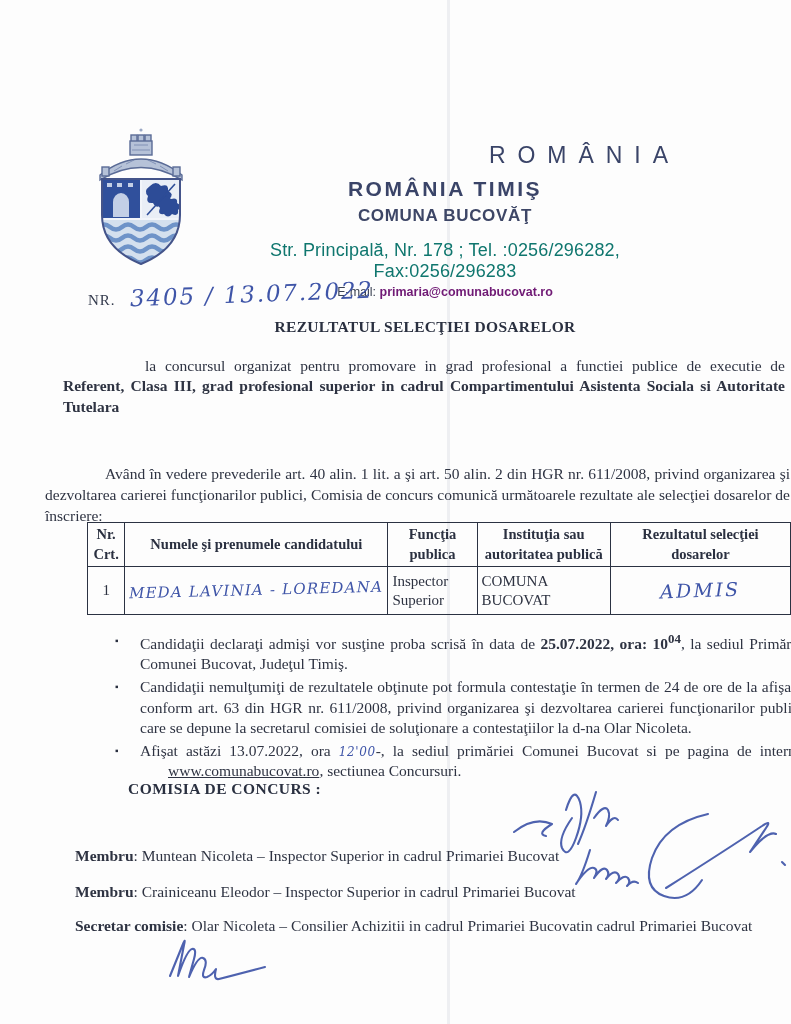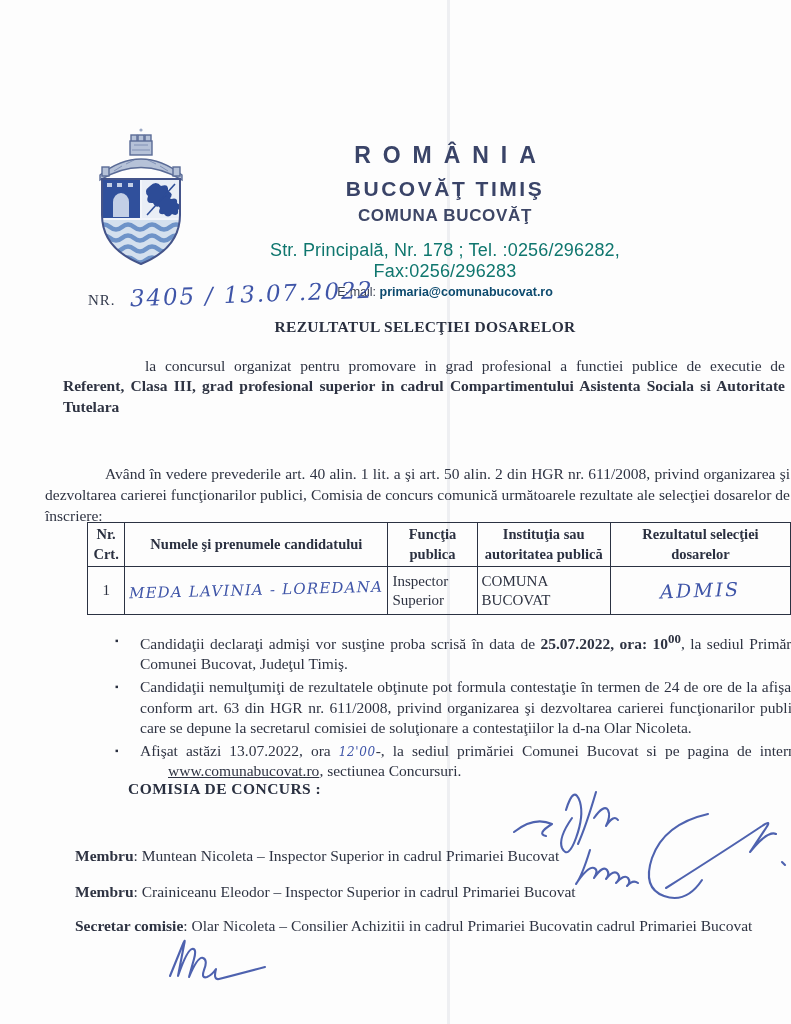--- a/index.html
+++ b/index.html
@@ -7,26 +7,26 @@
   #page{
     position:relative;width:791px;height:1024px;margin:0 auto;
     background:#fdfdfd;overflow:hidden;
     font-family:"Liberation Serif", serif;color:#2e3342;
   }
   .streak{position:absolute;left:447px;top:0;width:3px;height:1024px;background:rgba(185,192,204,0.22);}
   
   .emblem{position:absolute;left:88px;top:126px;width:106px;height:144px;}
   .hdr{position:absolute;left:210px;top:142px;width:470px;text-align:center;
        font-family:"Liberation Sans", sans-serif;color:#3a4468;}
-  .country{font-size:23px;font-weight:bold;letter-spacing:0.52em;text-indent:0.52em;}
+  .country{font-size:23px;font-weight:normal;letter-spacing:0.52em;text-indent:0.52em;text-align:right;}
   .county{font-size:21px;font-weight:800;letter-spacing:0.12em;margin-top:8px;}
   .commune{font-size:17px;font-weight:600;letter-spacing:0.04em;margin-top:5px;color:#3d4666;}
   .address{font-size:18px;margin-top:14px;color:#0f766e;letter-spacing:0.01em;}
   .emailline{font-size:12.5px;margin-top:3px;color:#3a4152;}
-  .emailline b{color:#0c4a6e;}
+  .emailline b{color:#701a75;}
   
   .ink{color:#3f55a8;font-style:italic;font-family:"DejaVu Serif", serif;}
   .nr-line{position:absolute;left:88px;top:284px;font-size:15px;letter-spacing:0.06em;color:#343b4d;}
   .nr-num{font-size:23px;letter-spacing:0.08em;display:inline-block;transform:rotate(-2deg);margin-left:10px;position:relative;top:-3px;}
   
   .title{position:absolute;left:60px;top:318px;width:730px;text-align:center;
          font-weight:bold;font-size:15.5px;letter-spacing:0.02em;color:#2a3040;}
   .subtitle{position:absolute;left:63px;top:340px;width:722px;text-align:justify;
             text-indent:82px;font-size:15.5px;line-height:1.33;}
   .para1{position:absolute;left:45px;top:447px;width:745px;text-align:justify;
@@ -114,21 +114,21 @@
         <path d="M10 133 q6 -5 12 0 t12 0 t12 0 t12 0 t12 0 t12 0 t12 0"></path>
       </g>
       <line x1="53" y1="52" x2="53" y2="92" stroke="#f2f5fa" stroke-width="2"></line>
       <line x1="14" y1="92" x2="92" y2="92" stroke="#f2f5fa" stroke-width="2"></line>
     </g>
     <path d="M14 52 h78 v36 q0 33 -39 49 q-39 -16 -39 -49 Z" fill="none" stroke="#44548a" stroke-width="2"></path>
   </svg>
 
   <div class="hdr">
     <div class="country">ROMÂNIA</div>
-    <div class="county">BUCOVĂŢ TIMIŞ</div>
+    <div class="county">ROMÂNIA TIMIŞ</div>
     <div class="commune">COMUNA BUCOVĂŢ</div>
     <div class="address">Str. Principală, Nr. 178 ; Tel. :0256/296282, Fax:0256/296283</div>
     <div class="emailline"><span>E-mail: </span><b>primaria@comunabucovat.ro</b></div>
   </div>
 
   <div class="nr-line">
     <span>NR.</span>
     <span class="ink nr-num">3405 / 13.07.2022</span>
   </div>
 
@@ -161,21 +161,21 @@
         <td>Inspector Superior</td>
         <td><span class="narrow">COMUNA BUCOVAT</span></td>
         <td class="c-res"><span class="ink">ADMIS</span></td>
       </tr>
     </tbody>
   </table>
 
   <div class="bullets">
     <div class="bullet">
       <span class="marker">▪</span>
-      <span class="btext"><span>Candidaţii declaraţi admişi vor susţine proba scrisă în data de </span><b><span>25.07.2022, ora: 10</span><sup>00</sup></b><span>, la sediul Primăriei Comunei Bucovat, Judeţul Timiş.</span></span>
+      <span class="btext"><span>Candidaţii declaraţi admişi vor susţine proba scrisă în data de </span><b><span>25.07.2022, ora: 10</span><sup>04</sup></b><span>, la sediul Primăriei Comunei Bucovat, Judeţul Timiş.</span></span>
     </div>
     <div class="bullet">
       <span class="marker">▪</span>
       <span class="btext">Candidaţii nemulţumiţi de rezultatele obţinute pot formula contestaţie în termen de 24 de ore de la afişare, conform art. 63 din HGR nr. 611/2008, privind organizarea şi dezvoltarea carierei funcţionarilor publici, care se depune la secretarul comisiei de soluţionare a contestaţiilor la d-na Olar Nicoleta.</span>
     </div>
     <div class="bullet">
       <span class="marker">▪</span>
       <span class="btext"><span>Afişat astăzi 13.07.2022, ora </span><span class="ink ink-time">12'00</span><span>-, la sediul primăriei Comunei Bucovat si pe pagina de internet </span><span class="url">www.comunabucovat.ro</span><span>, sectiunea Concursuri.</span></span>
     </div>
   </div>

